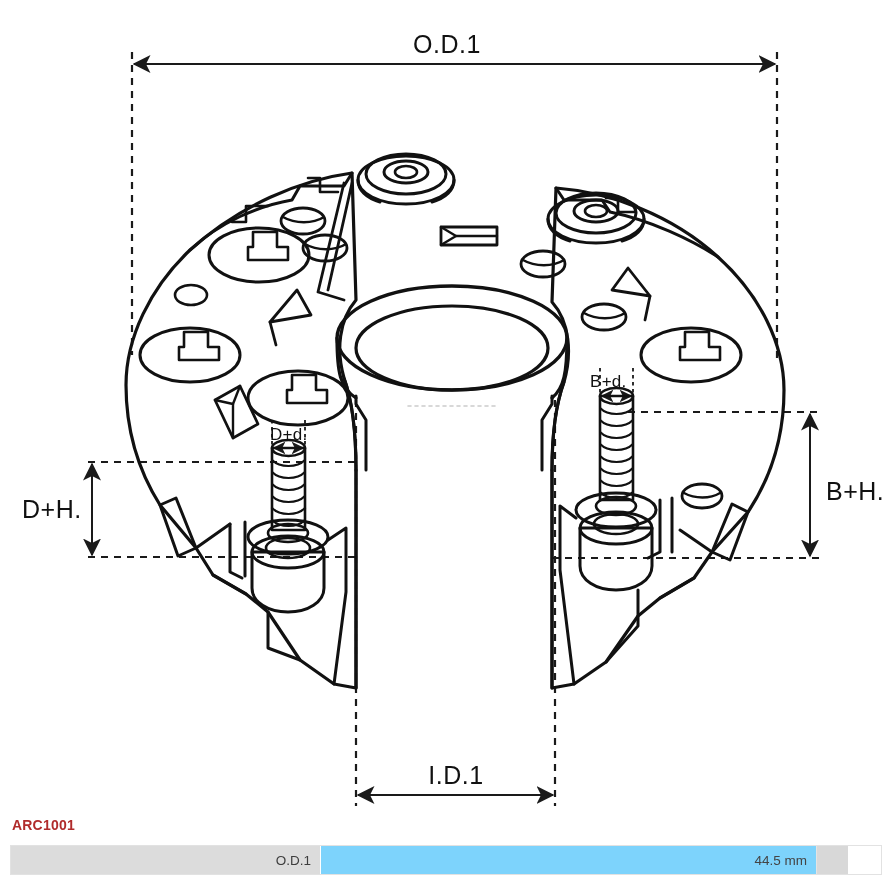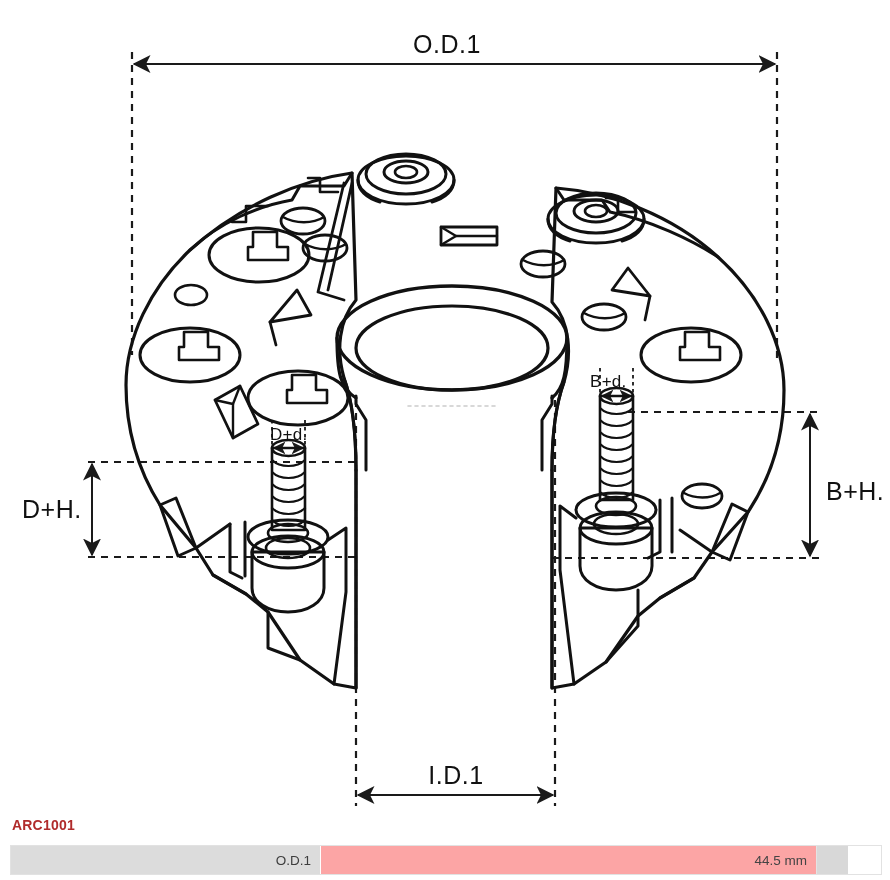--- a/index.html
+++ b/index.html
@@ -70,21 +70,21 @@
     overflow: hidden;
   }
   #spec-table .cell-label {
     width: 310px;
     background: #dcdcdc;
     border-right: 1px solid #ffffff;
     color: #3d3d3d;
   }
   #spec-table .cell-value {
     flex: 1 1 auto;
-    background: #fca5a5;
+    background: #7dd3fc;
     border-right: 1px solid #e4e4e4;
   }
   #spec-table .cell-spacer-gray {
     width: 32px;
     background: #d8d8d8;
     border-right: 1px solid #ffffff;
     padding: 0;
   }
   #spec-table .cell-spacer-white {
     width: 32px;

